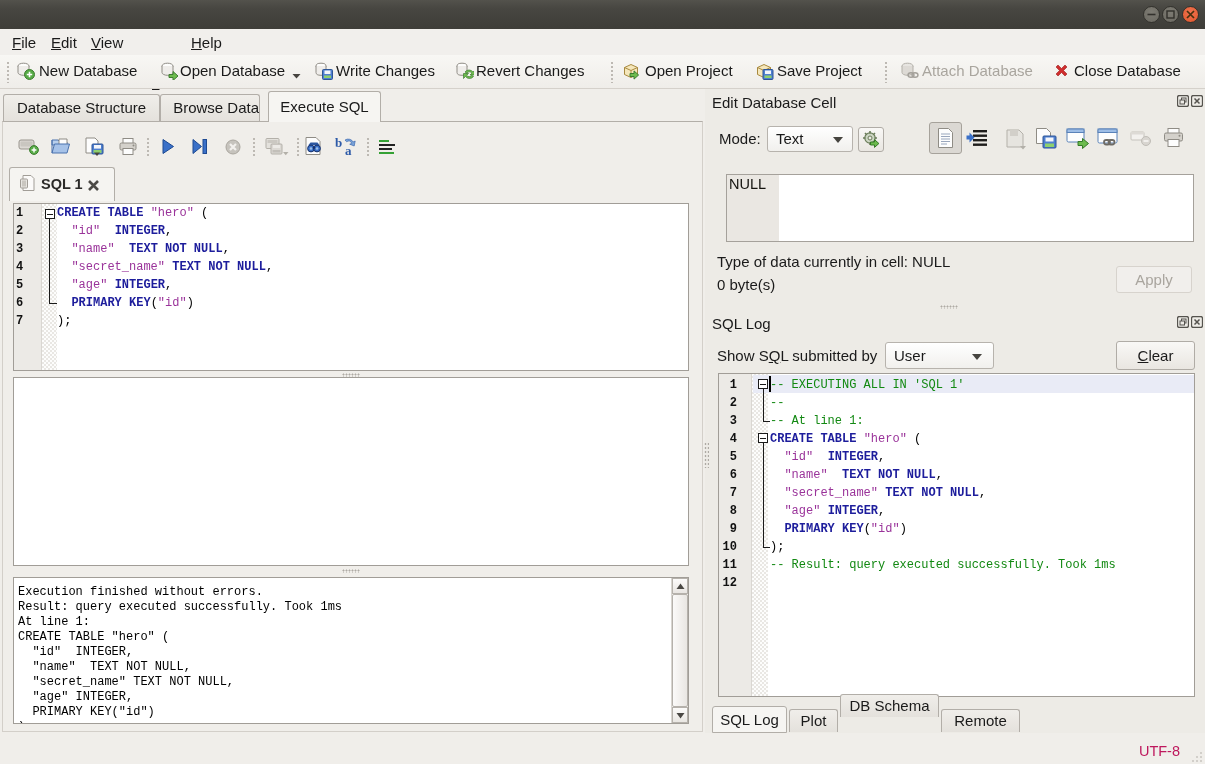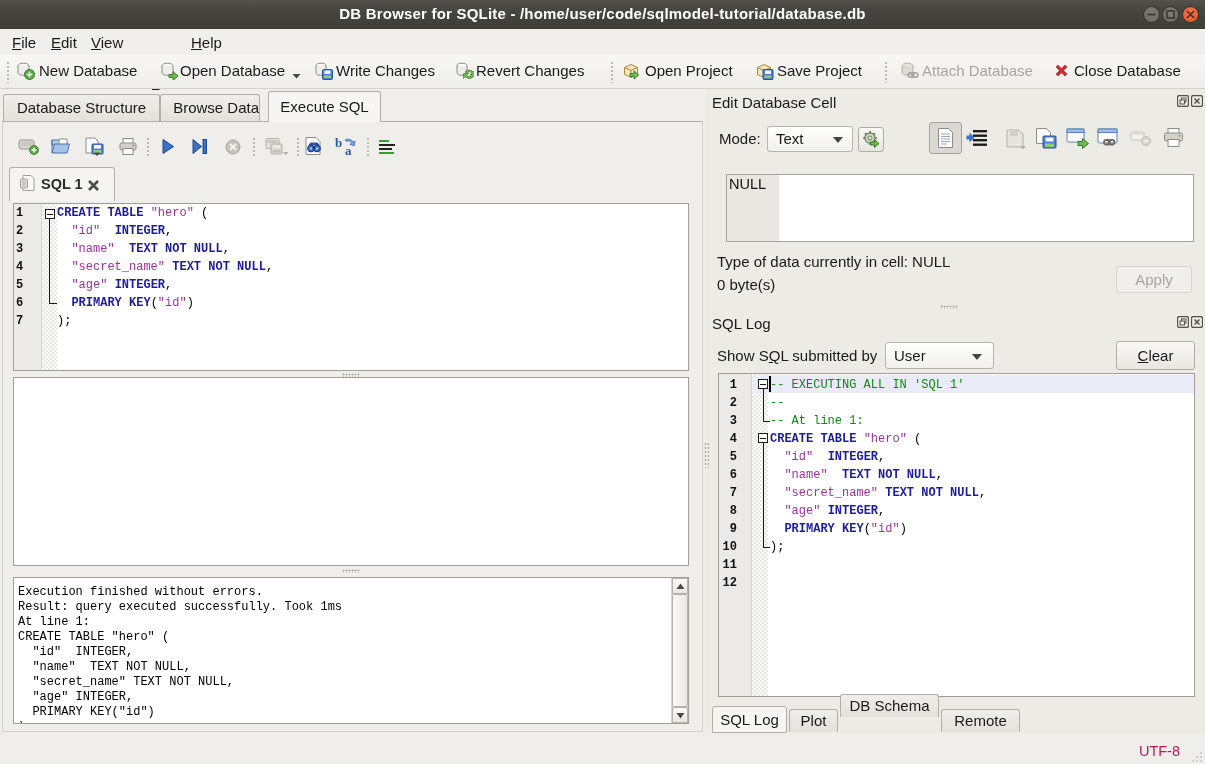--- a/index.html
+++ b/index.html
@@ -54,21 +54,20 @@
 .btn { position:absolute; background:linear-gradient(#f9f8f6,#e9e6e1); border:1px solid #b0aca6; border-radius:3px;
   font-size:15px; color:#1a1a1a; text-align:center; }
 .btn.dis { background:#f1efec; border-color:#d7d3cd; color:#a9a59e; }
 #statusbar { position:absolute; left:0; top:733px; width:1205px; height:31px; background:#f0eeea; }
 .icon { position:absolute; }
 </style>
 </head>
 <body>
 
 <div id="titlebar">
-  <div id="titletext">DB Browser for SQLite - /home/user/code/sqlmodel-tutorial/database.db</div>
   <div class="winbtn" style="left:1143px;"></div>
   <div class="winbtn" style="left:1162px;"></div>
   <div class="winbtn" style="left:1182px; background:radial-gradient(circle at 50% 35%,#ef7350,#e2572c);"></div>
   <svg class="icon" style="left:1143px;top:6px;" width="17" height="17">
       <line x1="4.5" y1="8.5" x2="12.5" y2="8.5" stroke="#32312c" stroke-width="1.6"></line>
     </svg>
   <svg class="icon" style="left:1162px;top:6px;" width="17" height="17">
       <rect x="5" y="5" width="7" height="7" fill="none" stroke="#32312c" stroke-width="1.4"></rect>
     </svg>
   <svg class="icon" style="left:1182px;top:6px;" width="17" height="17">
@@ -386,21 +385,21 @@
 <div class="code" style="left:770px;top:376px;"><span class="cmt">-- EXECUTING ALL IN 'SQL 1'</span>
 <span class="cmt">--</span>
 <span class="cmt">-- At line 1:</span>
 <span class="kw">CREATE</span> <span class="kw">TABLE</span> <span class="idq">"hero"</span> (
   <span class="idq">"id"</span>  <span class="kw">INTEGER</span>,
   <span class="idq">"name"</span>  <span class="kw">TEXT</span> <span class="kw">NOT</span> <span class="kw">NULL</span>,
   <span class="idq">"secret_name"</span> <span class="kw">TEXT</span> <span class="kw">NOT</span> <span class="kw">NULL</span>,
   <span class="idq">"age"</span> <span class="kw">INTEGER</span>,
   <span class="kw">PRIMARY</span> <span class="kw">KEY</span>(<span class="idq">"id"</span>)
 );
-</div>
+<span class="cmt">-- Result: query executed successfully. Took 1ms</span></div>
 <div style="position:absolute;left:769px;top:376px;width:1.5px;height:16px;background:#000;"></div>
 <div class="fline" style="left:763px;top:389px;height:33px;"></div>
 <div class="fcorner" style="left:763px;top:421px;width:7px;"></div>
 <div class="foldbox" style="left:758px;top:379px;"></div>
 <div class="fline" style="left:763px;top:443px;height:105px;"></div>
 <div class="fcorner" style="left:763px;top:547px;width:7px;"></div>
 <div class="foldbox" style="left:758px;top:433px;"></div>
 
 <div style="position:absolute;left:712px;top:706px;width:75px;height:27px;background:#f6f5f2;border:1px solid #b2aea8;border-radius:3px 3px 0 0;font-size:15px;color:#1a1a1a;text-align:center;padding-top:4px;">SQL Log</div>
 <div class="mtab" style="left:789px;top:709px;width:49px;height:23px;padding-top:2px;">Plot</div>

